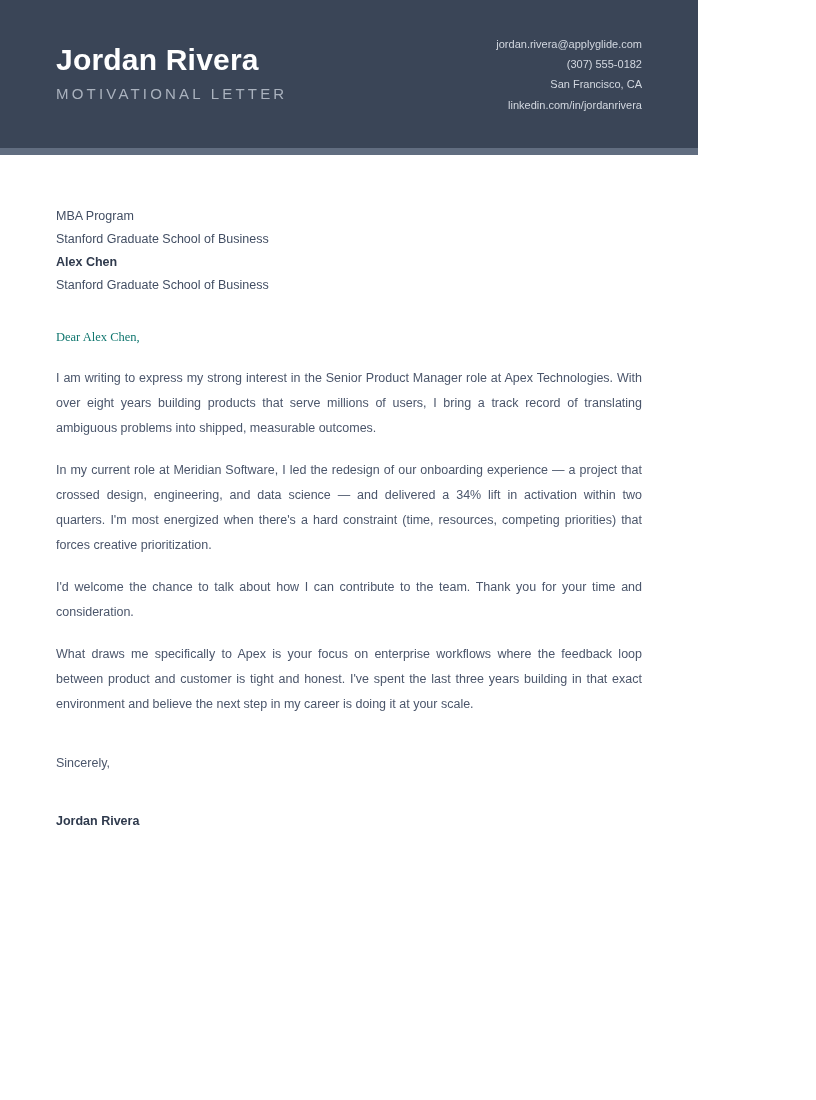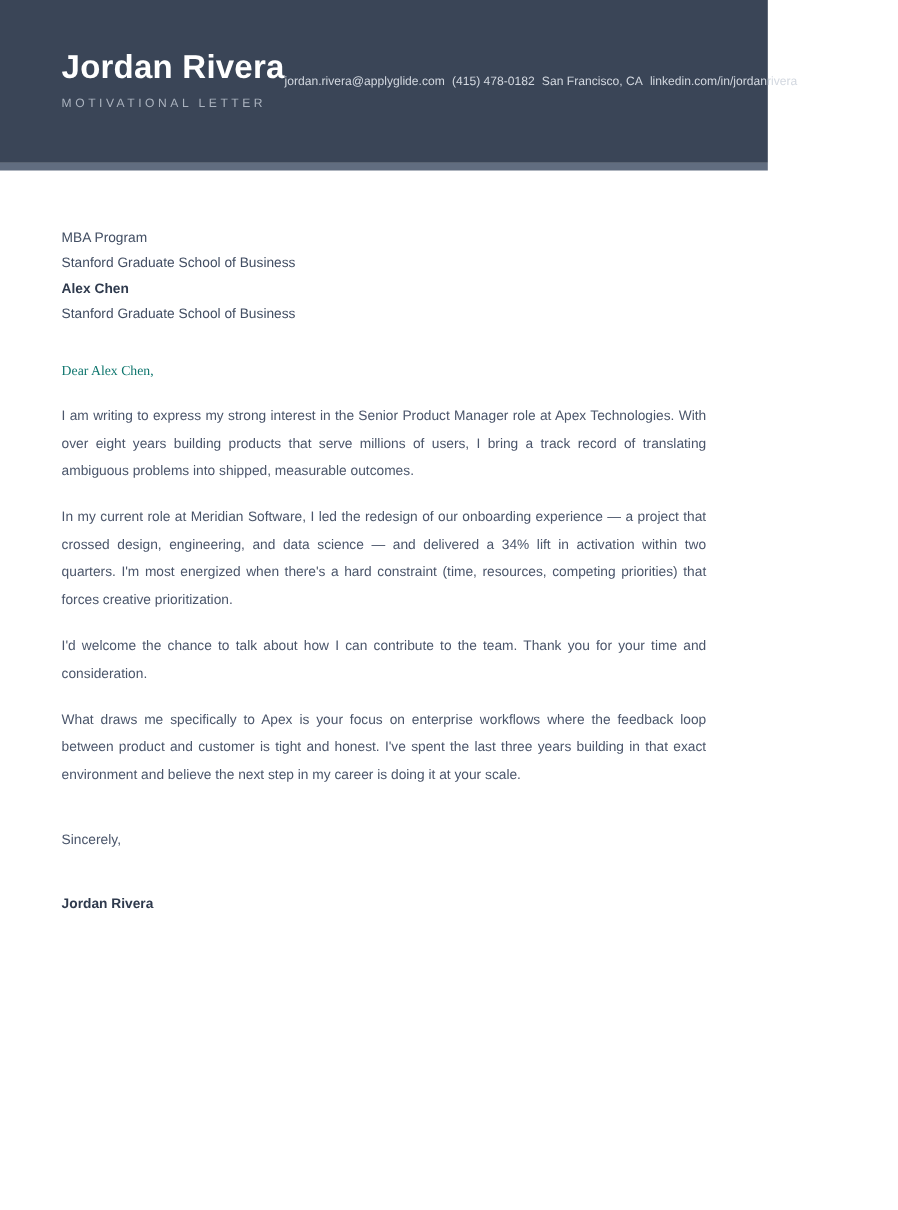--- a/index.html
+++ b/index.html
@@ -52,31 +52,31 @@
     font-size: 30px;
     font-weight: bold;
     color: #ffffff;
     line-height: 1.12;
     letter-spacing: 0.2px;
     white-space: nowrap;
   }
 
   .role-subtitle {
     margin-top: 9px;
-    font-size: 11px;
+    font-size: 15px;
     color: #aab2be;
     letter-spacing: 3.2px;
     text-transform: uppercase;
     line-height: 1.2;
     white-space: nowrap;
   }
 
   .contact-block {
     display: flex;
-    flex-direction: row;
+    flex-direction: column;
     align-items: flex-end;
     justify-content: center;
     gap: 6.5px;
     padding-top: 2px;
   }
 
   .contact-line {
     font-size: 11px;
     color: #d3d8e0;
     line-height: 1.25;
@@ -152,21 +152,21 @@
 
 <div class="page">
 
   <div class="header">
     <div class="identity">
       <div class="name">Jordan Rivera</div>
       <div class="role-subtitle">Motivational Letter</div>
     </div>
     <div class="contact-block">
       <div class="contact-line">jordan.rivera@applyglide.com</div>
-      <div class="contact-line">(415) 478-0182</div>
+      <div class="contact-line">(307) 555-0182</div>
       <div class="contact-line">San Francisco, CA</div>
       <div class="contact-line">linkedin.com/in/jordanrivera</div>
     </div>
   </div>
 
   <div class="header-accent"></div>
 
   <div class="body-wrap">
 
 

